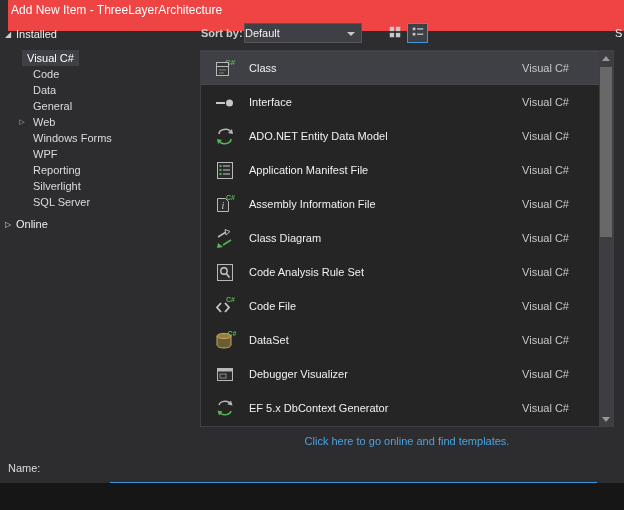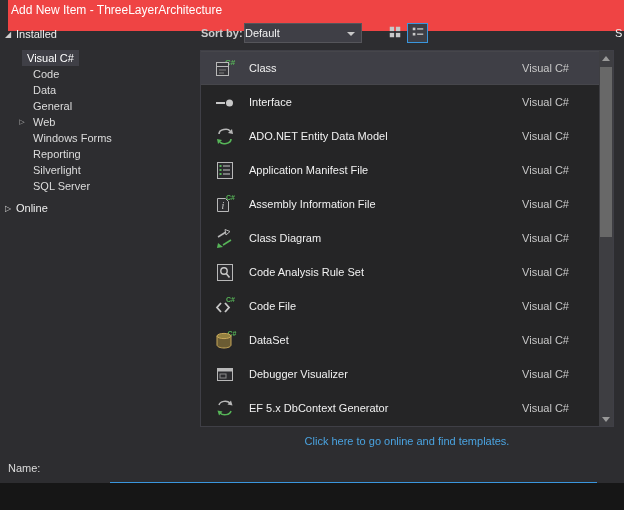--- a/index.html
+++ b/index.html
@@ -108,20 +108,24 @@
       <div class="tree-item level-2">
     <span class="texp">▷</span>
     <span class="tlabel">Web</span>
   </div>
       <div class="tree-item level-2">
     <span class="texp"></span>
     <span class="tlabel">Windows Forms</span>
   </div>
       <div class="tree-item level-2">
     <span class="texp"></span>
+    <span class="tlabel">WPF</span>
+  </div>
+      <div class="tree-item level-2">
+    <span class="texp"></span>
     <span class="tlabel">Reporting</span>
   </div>
       <div class="tree-item level-2">
     <span class="texp"></span>
     <span class="tlabel">Silverlight</span>
   </div>
       <div class="tree-item level-2">
     <span class="texp"></span>
     <span class="tlabel">SQL Server</span>
   </div>

